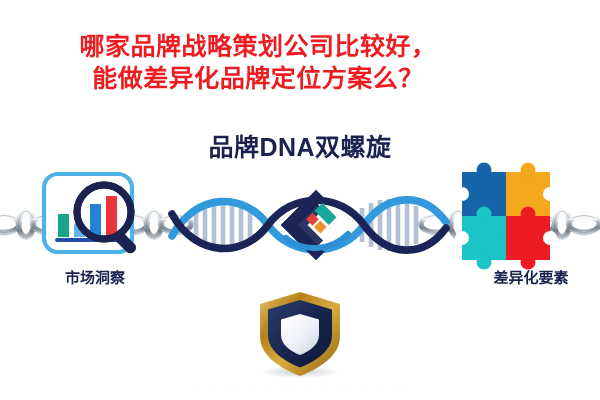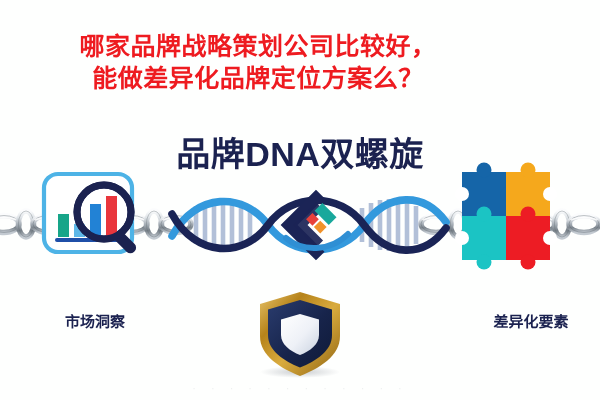--- a/index.html
+++ b/index.html
@@ -36,35 +36,34 @@
   }
   .headline .hl-line { display: block; white-space: nowrap; }
 
   
   .section-title {
     position: absolute;
     left: 0;
     top: 127px;
     width: 600px;
     text-align: center;
-    font-size: 34px;
+    font-size: 25px;
     font-weight: bold;
     color: #1b2250;
     letter-spacing: 0.5px;
   }
 
   
   .caption {
     position: absolute;
     font-size: 15px;
     font-weight: bold;
     color: #1b2250;
     text-align: center;
     white-space: nowrap;
-    margin-top: 44px;
   }
   #caption-left  { left: 20px;  top: 266px; width: 150px; }
   #caption-right { left: 456px; top: 266px; width: 150px; }
 
   
   .art {
     position: absolute;
     left: 0;
     top: 0;
     width: 600px;

